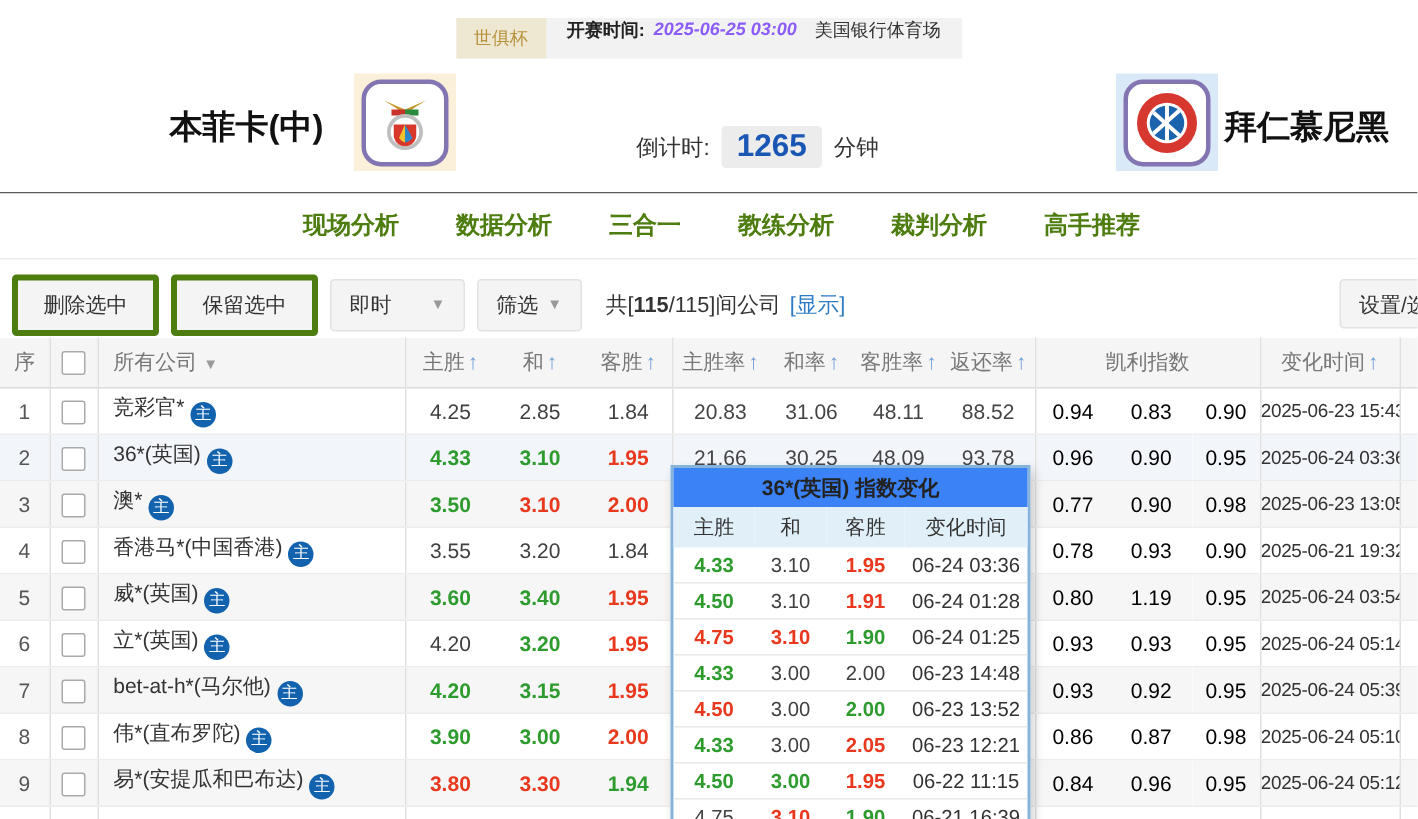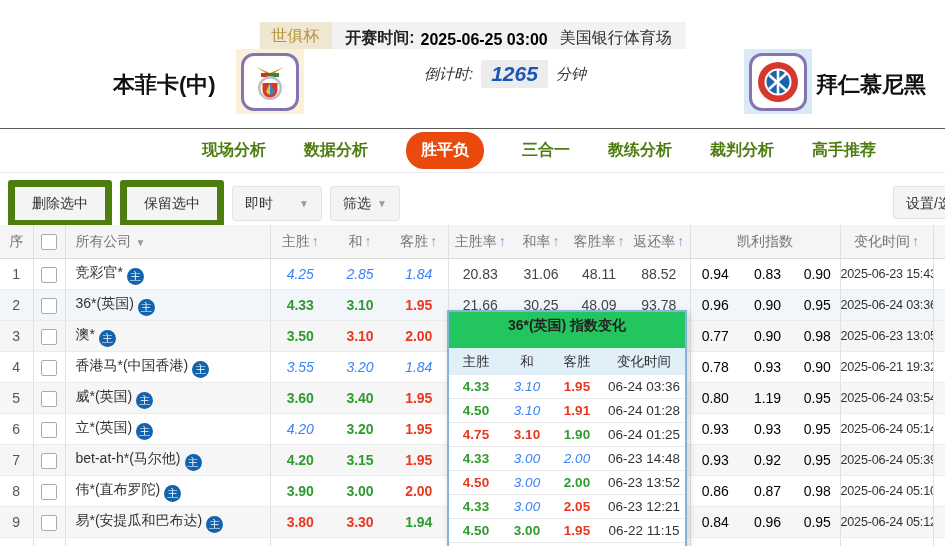--- a/index.html
+++ b/index.html
@@ -1,52 +1,52 @@
 <!DOCTYPE html>
 <html><head>
 <meta charset="utf-8">
 <style>
   html,body{margin:0;padding:0;}
   body{width:945px;height:546px;overflow:hidden;position:relative;background:#fff;
        font-family:"Liberation Sans","DejaVu Sans",sans-serif;color:#333;}
 
   
-  .match-bar{position:absolute;top:22px;left:50%;transform:translateX(-50%);height:27px;
-    background:#f2f2f2;display:flex;align-items:flex-end;font-size:16px;white-space:nowrap;}
+  .match-bar{position:absolute;top:12px;left:50%;transform:translateX(-50%);height:27px;
+    background:#f2f2f2;display:flex;align-items:flex-start;font-size:12px;white-space:nowrap;}
   .tournament{background:#eee7d2;color:#b8923c;padding:0 12px;height:27px;line-height:27px;}
   .kick-label{font-weight:bold;color:#222;margin:0 6px 0 14px;}
-  .kick-time{font-weight:bold;color:#000000;margin-right:12px;}
+  .kick-time{font-weight:bold;color:#8b5cf6;margin-right:12px;font-style:italic;}
   .venue{color:#333;margin-right:14px;}
 
   
   .team-name{position:absolute;font-size:22px;font-weight:bold;color:#111;white-space:nowrap;}
   .home-name{left:113px;top:70px;}
   .away-name{left:816px;top:70px;}
   .logo-tile{position:absolute;width:68px;height:65px;display:flex;align-items:center;justify-content:center;}
   .home-tile{left:236px;top:49px;background:#fbf0d9;}
   .away-tile{left:744px;top:49px;background:#d9e9f7;}
   .logo-box{width:52px;height:52px;border:3px solid #8375b2;border-radius:13px;background:#fff;
     display:flex;align-items:center;justify-content:center;overflow:hidden;}
-  .countdown{position:absolute;left:424px;top:60px;display:flex;align-items:center;font-size:15px;color:#333;font-style:italic;}
+  .countdown{position:absolute;left:424px;top:84px;display:flex;align-items:center;font-size:15px;color:#333;}
   .cd-value{background:#ececec;border-radius:3px;padding:2px 10px;margin:0 8px;
     font-size:21px;font-weight:bold;color:#1a56b4;text-align:center;}
 
   .teams-divider{position:absolute;top:128px;left:0;width:945px;height:1px;background:#5a5a5a;}
 
   
   .nav{position:absolute;top:129px;left:0;width:945px;height:44px;background:#fff;
     border-bottom:1px solid #ebebeb;display:flex;align-items:center;gap:38px;
     padding-left:202px;box-sizing:border-box;}
   .nav-tab{font-size:16px;font-weight:bold;color:#4d7c0f;cursor:pointer;white-space:nowrap;}
   .nav-tab.active{background:#ea4a0e;color:#fff;padding:8px 15px;border-radius:18px;}
 
   
   .toolbar{position:absolute;top:181px;left:0;width:945px;height:44px;display:flex;align-items:center;
     padding-left:8px;box-sizing:border-box;font-size:14px;}
-  .tb-btn{background:#f4f4f4;border:7px solid #4d7c0f;border-radius:3px;height:33px;line-height:33px;
+  .tb-btn{background:#f4f4f4;border:4px solid #4d7c0f;border-radius:3px;height:33px;line-height:33px;
     padding:0 17px;color:#333;margin-right:8px;white-space:nowrap;cursor:pointer;}
   .tb-select{background:#f4f4f4;border:1px solid #e2e2e2;border-radius:3px;height:33px;line-height:33px;
     padding:0 12px;color:#333;margin-right:8px;display:flex;align-items:center;cursor:pointer;}
   .tb-select .caret{color:#9a9a9a;font-size:10px;margin-left:26px;}
   .tb-select.narrow .caret{margin-left:6px;}
   .tb-summary{margin-left:8px;color:#333;font-size:14.5px;white-space:nowrap;}
   .tb-summary b{font-weight:bold;}
   .show-link{color:#2f7cc3;margin-left:6px;cursor:pointer;}
   .settings-btn{position:absolute;left:893px;top:5px;width:84px;background:#f4f4f4;
     border:1px solid #e2e2e2;border-radius:3px;height:33px;line-height:33px;padding:0 12px;
@@ -59,35 +59,35 @@
     border-bottom:1px solid #dcdcdc;text-align:center;padding:0;white-space:nowrap;overflow:hidden;}
   table.odds td{height:30px;border-bottom:1px solid #ececec;text-align:center;padding:0;
     white-space:nowrap;overflow:hidden;}
   .bl{border-left:1px solid #e0e0e0;}
   .company-cell{text-align:left !important;padding-left:10px !important;color:#333;}
   .idx{color:#555;}
   .arrow{color:#6f9fd8;font-weight:bold;margin-left:2px;}
   .hdr-caret{color:#9a9a9a;font-size:10px;margin-left:4px;}
   .og{color:#2e9b2e;font-weight:bold;}
   .or{color:#e8391f;font-weight:bold;}
-  .ok{color:#3b82f6;font-style:italic;}
+  .ok{color:#404040;}
   .rate{color:#444;}
   .kelly{color:#000000;}
   .time-cell{color:#333;font-size:12.6px;letter-spacing:-0.2px;}
   tr.alt td{background:#f6f6f7;}
   tr.hl td{background:#f2f5fa;}
   .cb{display:inline-block;width:14px;height:14px;border:1px solid #aaa;border-radius:2px;
     background:#fff;vertical-align:middle;cursor:pointer;}
   .badge{display:inline-block;width:17px;height:17px;line-height:17px;border-radius:50%;
     background:#1262ad;color:#fff;font-size:11px;text-align:center;margin-left:4px;vertical-align:-3px;}
 
   
   .popup{position:absolute;left:447px;top:310px;width:240px;border:2px solid #85b3d9;background:#fff;
     box-shadow:2px 3px 7px rgba(0,0,0,.18);z-index:5;box-sizing:border-box;}
-  .popup-title{background:#22c55e;height:36px;line-height:26px;text-align:center;
+  .popup-title{background:#3b82f6;height:26px;line-height:26px;text-align:center;
     font-size:14px;font-weight:bold;color:#222;}
   table.ptab{border-collapse:collapse;table-layout:fixed;width:100%;}
   table.ptab th{background:#e1eff9;height:27px;color:#333;font-weight:normal;font-size:13.5px;
     text-align:center;padding:0;}
   table.ptab td{height:23px;border-bottom:1px solid #e8e8e8;text-align:center;
     font-size:13.5px;padding:0;white-space:nowrap;}
   .ptime{font-size:13px;color:#333;}
 </style>
 </head>
 <body>
@@ -134,38 +134,38 @@
     </svg>
   </div>
 </div>
 <div class="team-name away-name">拜仁慕尼黑</div>
 
 <div class="teams-divider"></div>
 
 <div class="nav">
     <div class="nav-tab">现场分析</div>
     <div class="nav-tab">数据分析</div>
-    <div class="nav-tab active">胜平负</div>
     <div class="nav-tab">三合一</div>
     <div class="nav-tab">教练分析</div>
     <div class="nav-tab">裁判分析</div>
     <div class="nav-tab">高手推荐</div>
   </div>
 
 <div class="toolbar">
   <div class="tb-btn">删除选中</div>
   <div class="tb-btn">保留选中</div>
   <div class="tb-select">
     <span>即时</span>
     <span class="caret">▼</span>
   </div>
   <div class="tb-select narrow">
     <span>筛选</span>
     <span class="caret">▼</span>
   </div>
+  <div class="tb-summary"><span>共[</span><b>115</b><span>/115]间公司</span><span class="show-link">[显示]</span></div>
   <div class="settings-btn">设置/选择</div>
 </div>
 
 <div class="table-wrap">
   <table class="odds">
     <colgroup>
       <col style="width:33px">
         <col style="width:32px">
         <col style="width:205px">
       <col style="width:60px">

